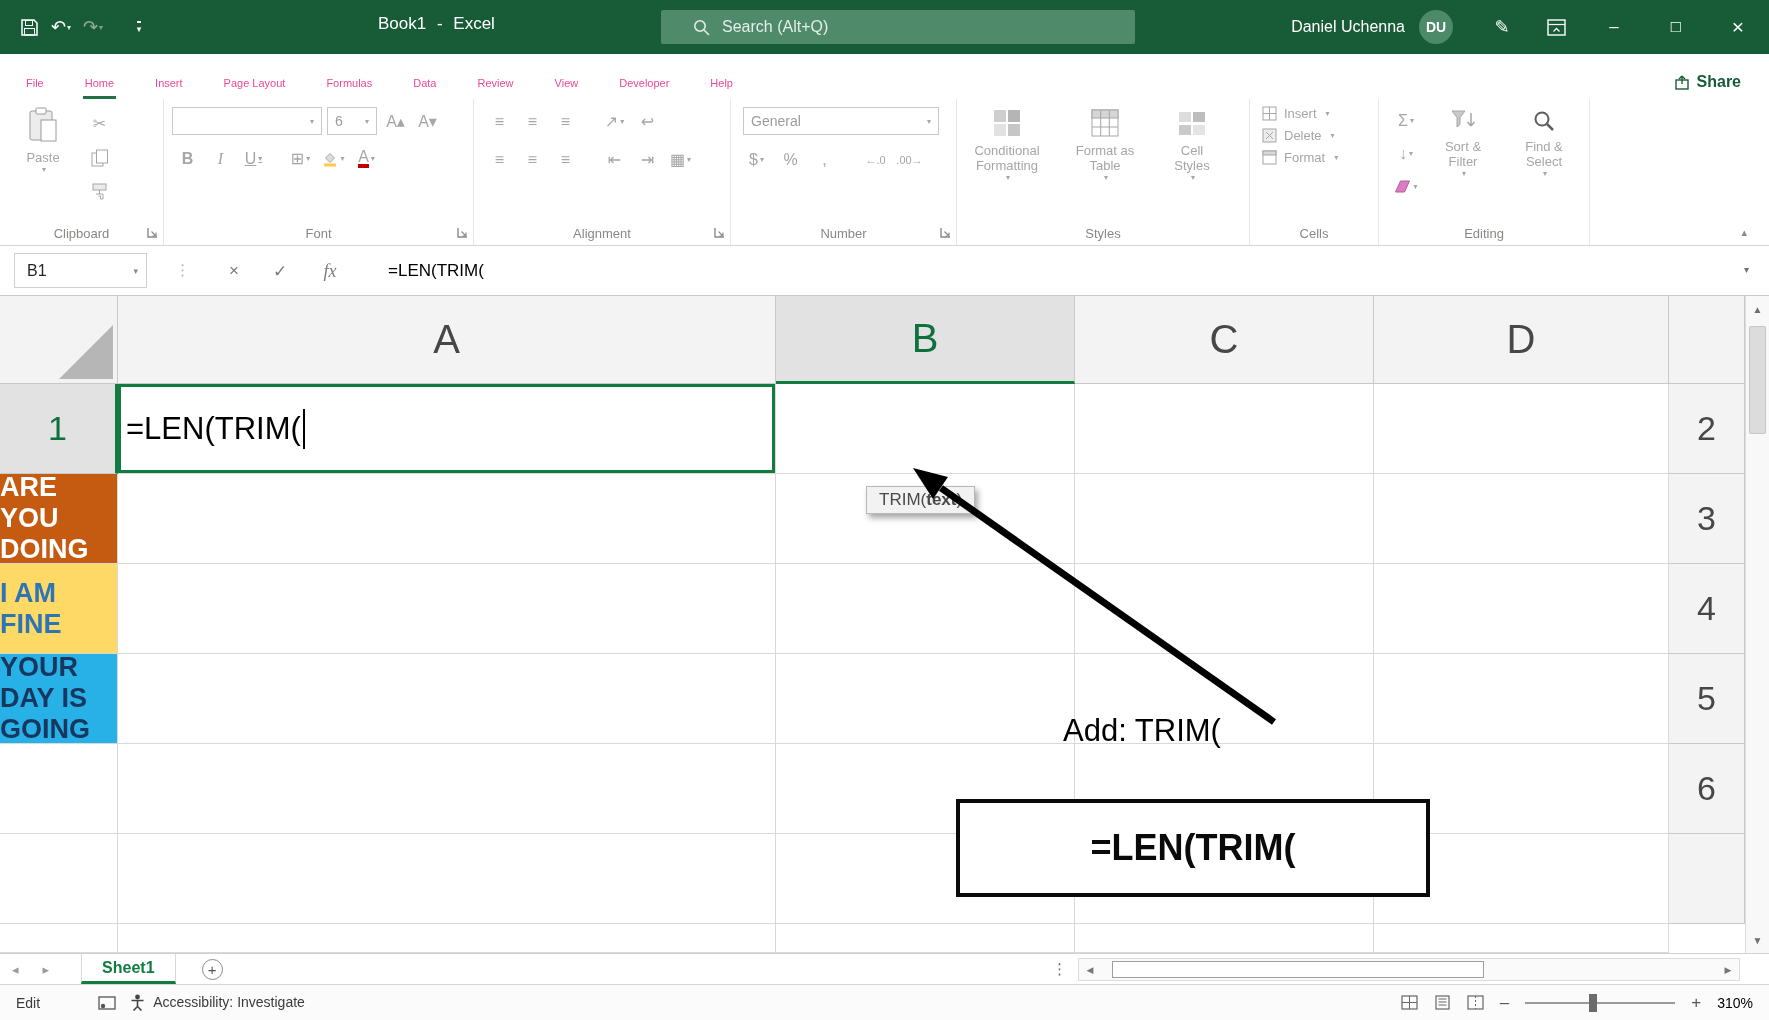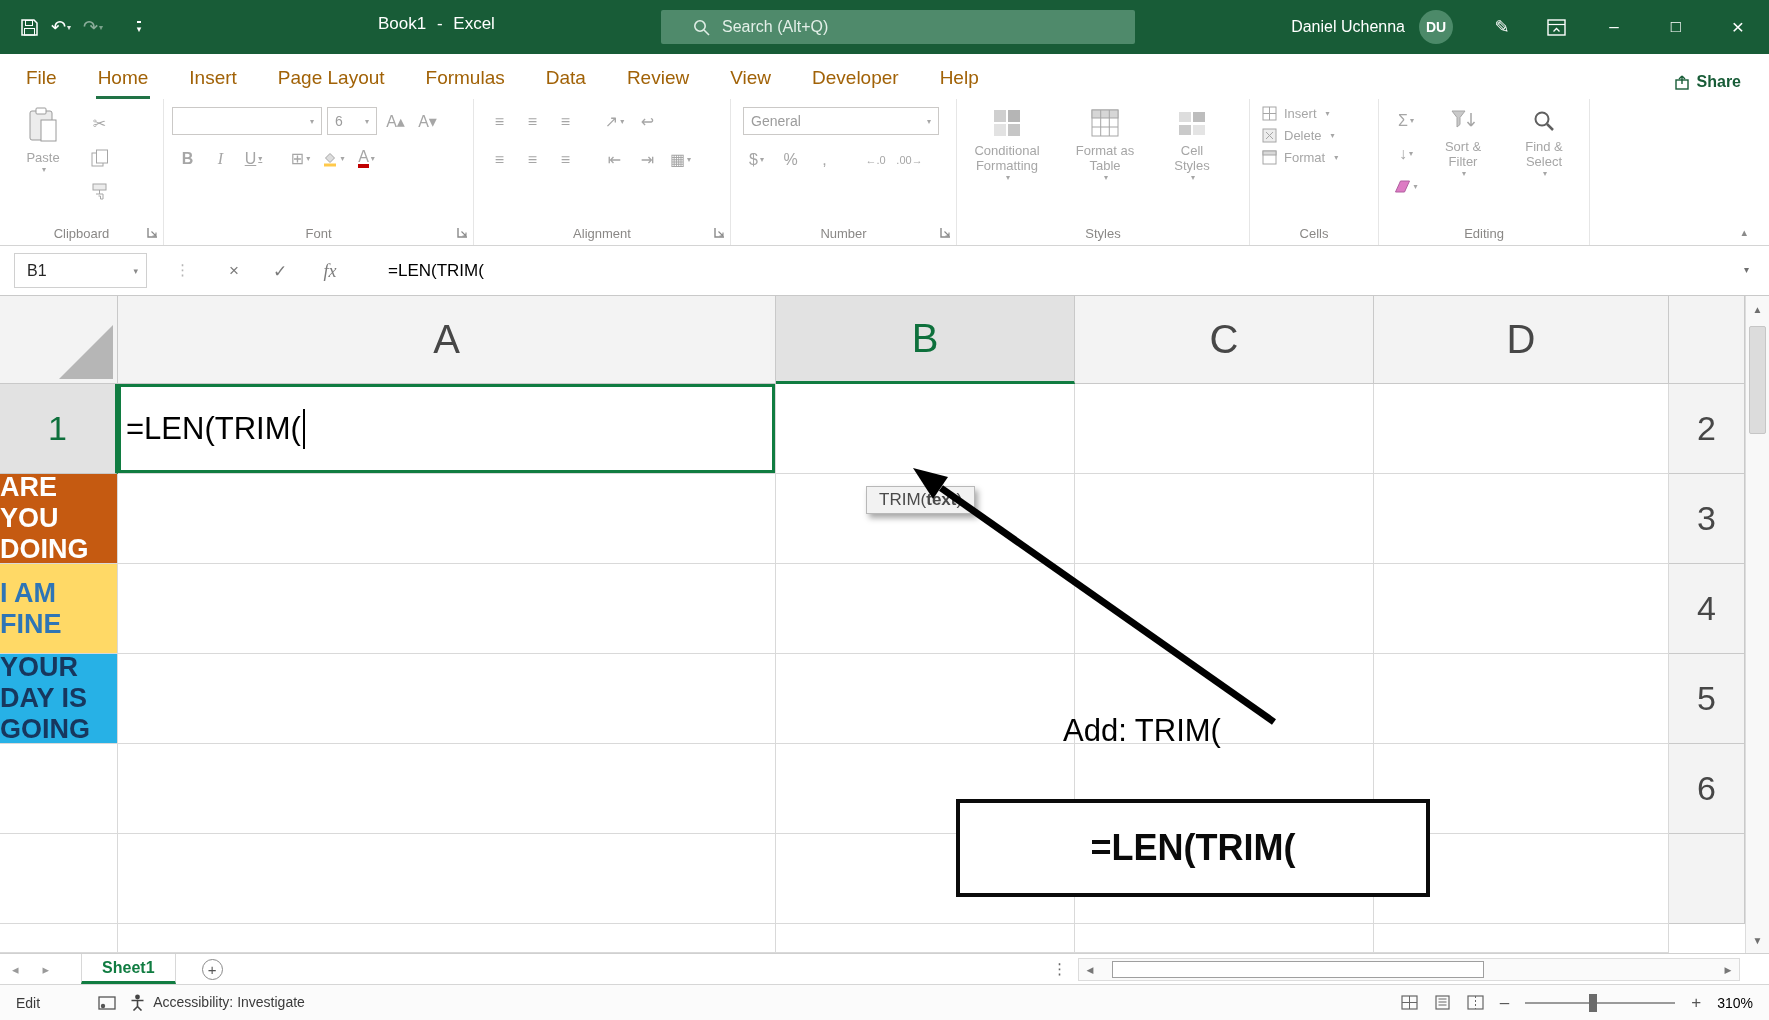--- a/index.html
+++ b/index.html
@@ -16,21 +16,21 @@
   .doc-title{position:absolute;left:378px;top:0;height:48px;display:flex;align-items:center;font-size:17px;word-spacing:6px}
   .search{position:absolute;left:661px;top:10px;width:474px;height:34px;background:#4F8A6B;border-radius:2px;display:flex;align-items:center;gap:12px;padding-left:32px;font-size:16px;color:#E3EFE8;cursor:pointer}
   .tbright{position:absolute;right:0;top:0;height:54px;display:flex;align-items:center}
   .uname{font-size:16px;margin-right:14px}
   .avatar{width:34px;height:34px;border-radius:50%;background:#4C8A69;display:flex;align-items:center;justify-content:center;font-size:14px;font-weight:700;margin-right:22px;cursor:pointer}
   .tbicon{width:54px;height:54px;display:flex;align-items:center;justify-content:center;font-size:18px;cursor:pointer}
   .winbtn{width:62px;height:54px;display:flex;align-items:center;justify-content:center;font-size:17px;cursor:pointer}
 
   
   .menubar{position:absolute;top:54px;left:0;right:0;height:45px;background:#fff;display:flex;align-items:flex-end;padding:0 0 0 24px;z-index:25}
-  .mtab{font-size:19px;color:#a16207;margin-right:37px;padding:0 2px 10px;cursor:pointer}
+  .mtab{font-size:11px;color:#ec4899;margin-right:37px;padding:0 2px 10px;cursor:pointer}
   .mtab.active{border-bottom:3px solid #217346;padding-bottom:7px}
   .share{margin-left:auto;margin-right:28px;display:flex;align-items:center;gap:7px;color:#185C37;font-size:16px;font-weight:700;padding-bottom:8px;cursor:pointer}
 
   
   .ribbon{position:absolute;top:99px;left:0;right:0;height:147px;background:#fff;border-bottom:1px solid #D4D4D4;display:flex;z-index:20}
   .rg{position:relative;height:100%;border-right:1px solid #E6E6E6;flex:0 0 auto}
   .rg-label{position:absolute;bottom:4px;left:0;right:0;text-align:center;font-size:13px;color:#8A8886}
   .launcher{position:absolute;right:5px;bottom:7px;cursor:pointer}
   .row{display:flex;align-items:center}
   .combo{border:1px solid #CBC9C7;background:#fff;height:28px;display:flex;align-items:center;justify-content:space-between;padding:0 7px;color:#9c9c9c;font-size:14px;cursor:pointer}

